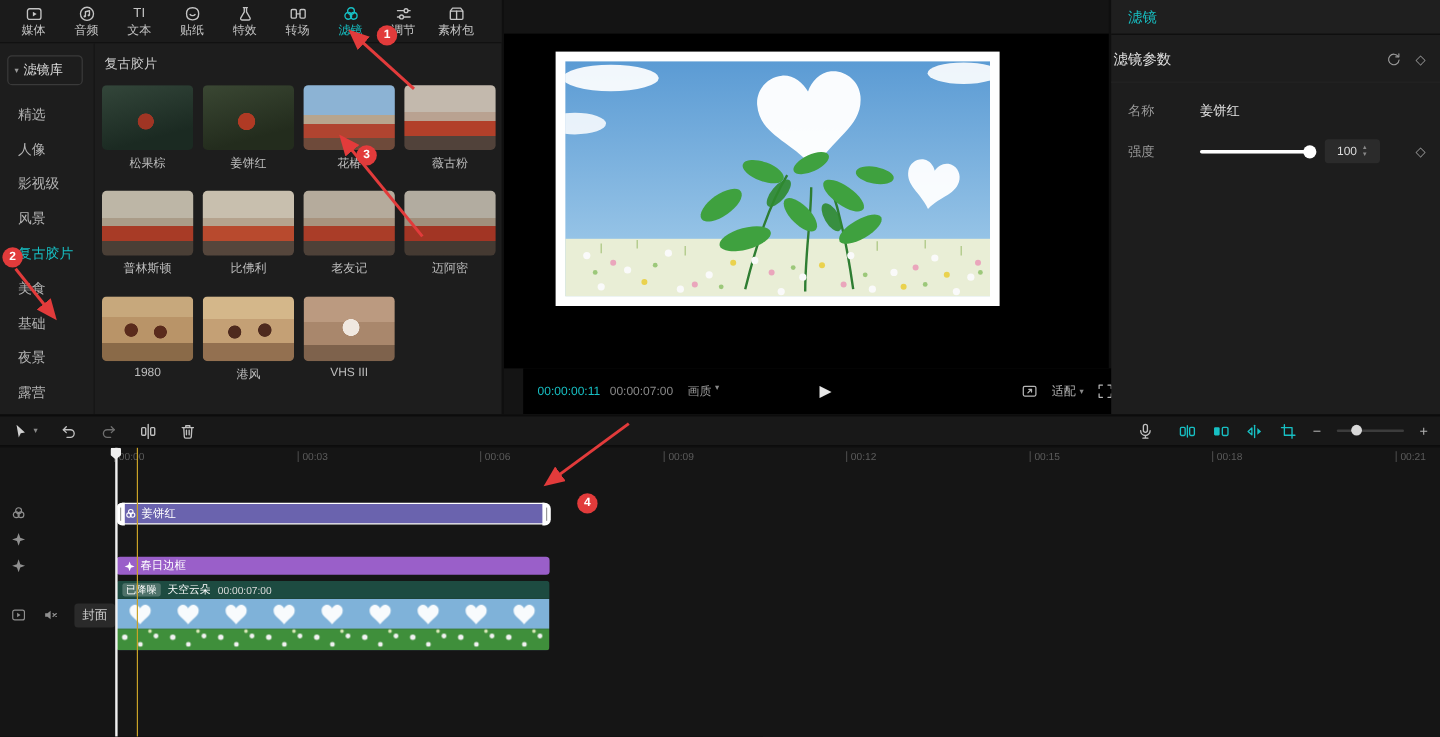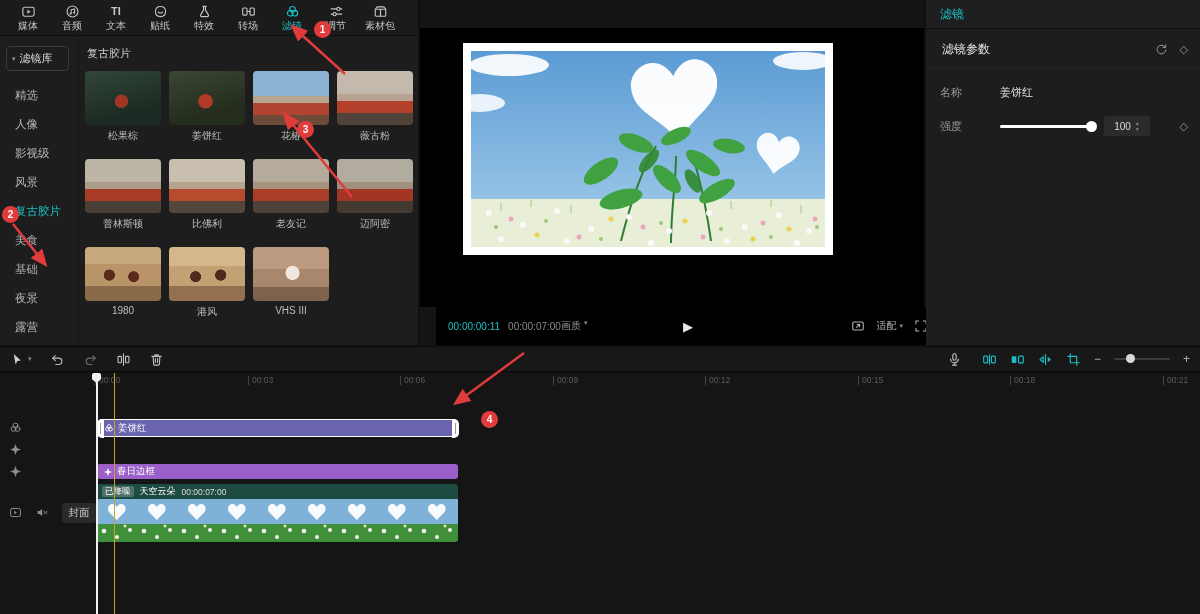--- a/index.html
+++ b/index.html
@@ -12,21 +12,21 @@
   #player-panel{left:420px;width:504px;background:#141414}
   #inspector{left:926px;width:274px}
 
   
   #top-toolbar{position:absolute;left:0;top:0;width:418px;height:36px;background:#1b1b1b;display:flex;align-items:center;padding-left:6px;box-sizing:border-box;border-bottom:1px solid #111}
   .tb-item{width:44px;height:34px;display:flex;flex-direction:column;align-items:center;justify-content:center;gap:2px;cursor:pointer}
   .tb-label{font-size:10px;color:#c4c4c4;line-height:1;white-space:nowrap}
   .tb-item svg{width:15px;height:15px;stroke:#c4c4c4;fill:none;stroke-width:1.2;stroke-linecap:round;stroke-linejoin:round}
   .tb-item .fillpart{fill:#c4c4c4;stroke:none}
   .tb-item .cutfill{fill:#1b1b1b}
-  .ticon-text{font-size:11px;font-weight:bold;color:#c4c4c4;height:15px;line-height:15px}
+  .ticon-text{font-size:11px;font-weight:normal;color:#c4c4c4;height:15px;line-height:15px}
   .tb-item.active .tb-label,.tb-item.active .ticon-text{color:#17c0c4}
   .tb-item.active svg{stroke:#17c0c4}
 
   
   #sidebar{position:absolute;left:0;top:36px;width:78px;bottom:0;border-right:1px solid #161616;overflow:hidden}
   .sb-header{margin:10px 9px 10px 6px;padding:4px 5px;border:1px solid #3a3a3a;border-radius:4px;font-size:11px;color:#ddd;display:flex;align-items:center;gap:4px;cursor:pointer}
   .sb-caret{font-size:7px;color:#999}
   .sb-item{padding:7px 0 7px 15px;font-size:11.5px;color:#b3b3b3;cursor:pointer;white-space:nowrap}
   .sb-item.active{color:#17c0c4}
 
@@ -50,31 +50,31 @@
   .t11{background:radial-gradient(circle at 35% 55%,#4e2a1e 0 9%,rgba(78,42,30,0) 10%),radial-gradient(circle at 68% 52%,#4e2a1e 0 9%,rgba(78,42,30,0) 10%),linear-gradient(180deg,#d4b78a 0 35%,#c4a075 35% 72%,#937050 72%)}
   .t12{background:radial-gradient(circle at 52% 48%,#f0e8e0 0 14%,rgba(240,232,224,0) 15%),linear-gradient(180deg,#bb9a80 0 40%,#a9876c 40% 75%,#7e624c 75%)}
 
   
   #player-header{position:absolute;left:0;top:0;width:100%;height:28px;background:#1d1d1d;border-bottom:1px solid #0d0d0d;display:flex;align-items:center;padding-left:12px;box-sizing:border-box;font-size:11px;color:#cfcfcf}
   #video-area{position:absolute;left:0;top:28px;width:100%;height:279px;background:#000;overflow:hidden}
   #preview{position:absolute;left:43px;top:15px;width:370px;height:212px;background:#fff;padding:8px;box-sizing:border-box}
   #player-controls{position:absolute;left:16px;bottom:0;width:100%;height:38px;display:flex;align-items:center;padding:0 12px;box-sizing:border-box;background:#000000}
   .time-cur{color:#17c0c4;font-size:10px}
   .time-total{color:#8a8a8a;font-size:10px;margin-left:8px}
-  .quality{font-size:10px;color:#9a9a9a;display:flex;align-items:flex-start;gap:3px;cursor:pointer}
+  .quality{margin-left:12px;font-size:10px;color:#9a9a9a;display:flex;align-items:flex-start;gap:3px;cursor:pointer}
   .caret{font-size:7px;color:#8a8a8a}
   .play-btn{position:absolute;left:50%;top:50%;transform:translate(-50%,-50%);color:#e8e8e8;font-size:13px;cursor:pointer}
   .pc-right{margin-left:auto;display:flex;align-items:center;gap:11px}
   .pc-right svg{width:14px;height:14px;stroke:#b5b5b5;fill:none;stroke-width:1.2;stroke-linecap:round;stroke-linejoin:round}
   .fit-box{font-size:10px;color:#b5b5b5;display:flex;align-items:center;gap:3px;cursor:pointer}
 
   
   #insp-header{height:28px;background:#1f1f1f;border-bottom:1px solid #0d0d0d;display:flex;align-items:center;padding-left:14px}
   .insp-tab{color:#17c0c4;font-size:12px;cursor:pointer}
-  .insp-section{display:flex;align-items:center;margin-top:12px;padding:0 12px 10px 16px;border-bottom:1px solid #242424}
+  .insp-section{display:flex;align-items:center;margin-top:12px;padding:0 12px 10px 2px;border-bottom:1px solid #242424}
   .insp-section-title{font-size:12px;color:#e2e2e2}
   .insp-icons{margin-left:auto;display:flex;gap:12px;align-items:center}
   .insp-icons svg{width:13px;height:13px;stroke:#9a9a9a;fill:none;stroke-width:1.2;stroke-linecap:round;stroke-linejoin:round}
   .glyph-diamond{color:#9a9a9a;font-size:11px;cursor:pointer}
   .insp-row{display:flex;align-items:center;margin-top:16px;padding:0 12px 0 14px}
   .insp-label{width:60px;font-size:11px;color:#9a9a9a}
   .insp-value{font-size:11px;color:#e2e2e2}
   .slider{position:relative;width:92px;height:3px;background:#4a4a4a;border-radius:2px;cursor:pointer}
   .slider-fill{position:absolute;left:0;top:0;height:3px;width:100%;background:#fff;border-radius:2px}
   .slider-knob{position:absolute;right:-5px;top:-4px;width:11px;height:11px;border-radius:50%;background:#fff}

